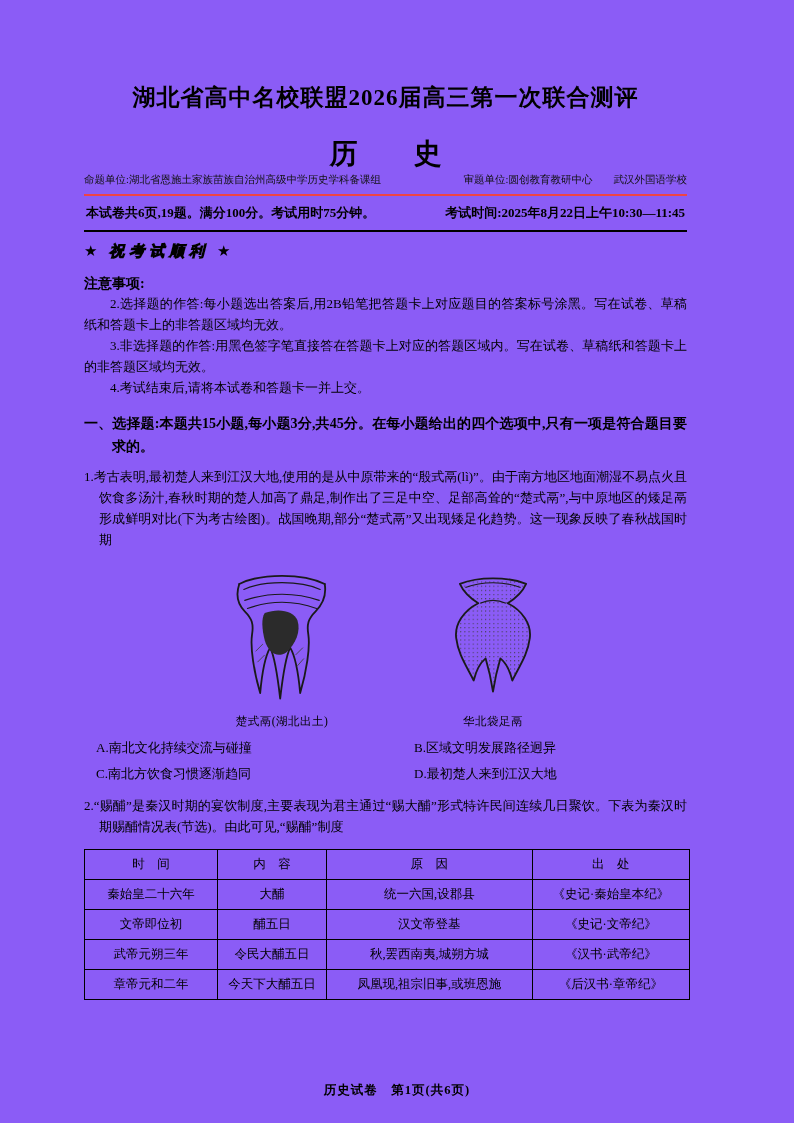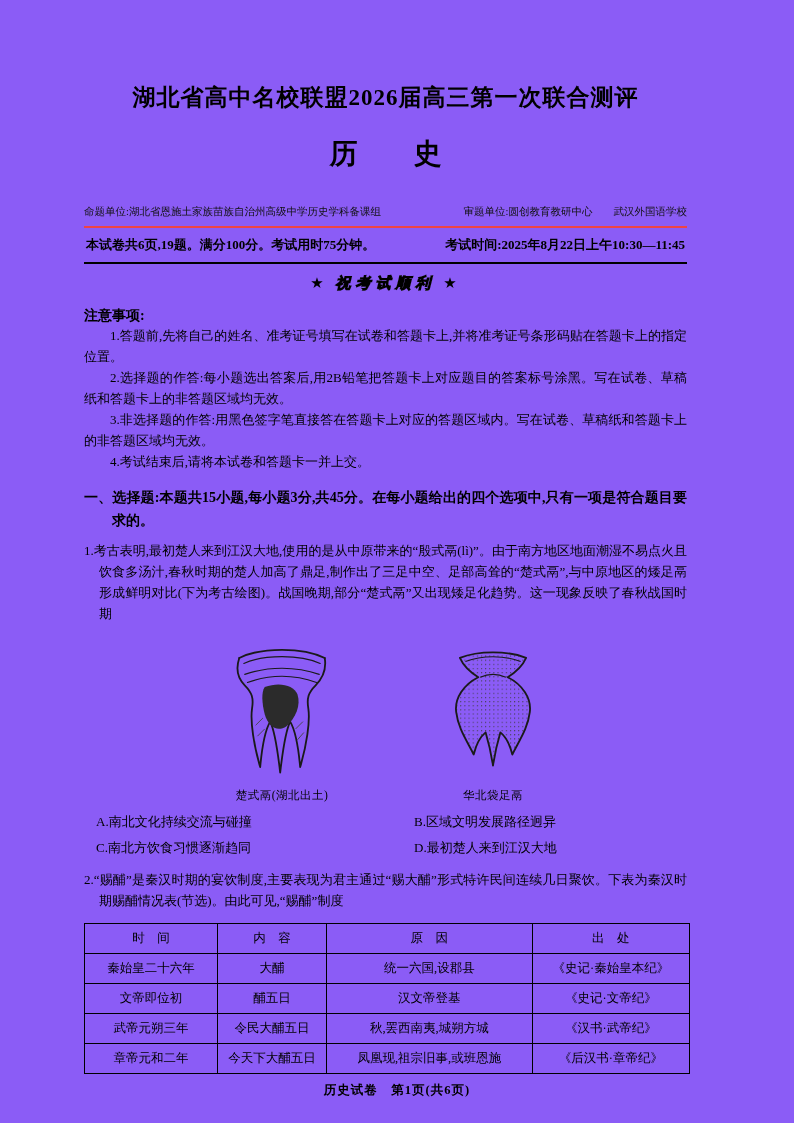--- a/index.html
+++ b/index.html
@@ -3,25 +3,25 @@
 <meta charset="utf-8">
 <style>
   * { margin:0; padding:0; box-sizing:border-box; }
   html,body { background:#e8e8e8; }
   body { width:794px; height:1123px; margin:0 auto; font-family:"Liberation Serif","DejaVu Serif",serif; color:#000; }
   .page { position:relative; width:794px; height:1123px; background:#8b5cf6; padding:82px 107px 0 84px; overflow:hidden; }
 
   .title { text-align:center; font-size:23px; font-weight:700; letter-spacing:1px; }
   .subject { text-align:center; font-size:28px; font-weight:700; margin-top:22px; }
 
-  .units { display:flex; justify-content:space-between; font-size:10.5px; margin-top:32px; padding-bottom:7px; color:#111; }
+  .units { display:flex; justify-content:space-between; font-size:10.5px; padding-bottom:7px; color:#111; }
 
   .info-bar { border-top:2px solid #ef4444; border-bottom:2px solid #000; display:flex; justify-content:space-between; align-items:center; font-weight:700; font-size:13px; padding:8px 2px; }
 
-  .wish { text-align:center; font-size:15px; margin-top:10px; letter-spacing:4px; }
+  .wish { font-size:15px; margin-top:10px; letter-spacing:4px; }
   .wish .star { color:#000; }
   .wish .hollow { font-weight:700; font-style:italic; letter-spacing:5px; }
   @supports (-webkit-text-stroke: 1px black) {
     .wish .hollow { color:#fff; -webkit-text-stroke:0.9px #000; }
   }
 
   .notice-title { font-weight:700; font-size:14px; margin-top:14px; }
   .body-p { font-size:13px; line-height:1.62; text-indent:2em; text-align:justify; }
 
   .section-head { font-weight:700; font-size:14px; line-height:1.6; margin-top:15px; padding-left:2em; text-indent:-2em; text-align:justify; }
@@ -57,21 +57,20 @@
     <span>考试时间:2025年8月22日上午10:30—11:45</span>
   </div>
 
   <div class="wish">
     <span class="star">★</span>
     <span class="hollow">祝考试顺利</span>
     <span class="star">★</span>
   </div>
 
   <div class="notice-title">注意事项:</div>
-  <p class="body-p">1.答题前,先将自己的姓名、准考证号填写在试卷和答题卡上,并将准考证号条形码贴在答题卡上的指定位置。</p>
   <p class="body-p">2.选择题的作答:每小题选出答案后,用2B铅笔把答题卡上对应题目的答案标号涂黑。写在试卷、草稿纸和答题卡上的非答题区域均无效。</p>
   <p class="body-p">3.非选择题的作答:用黑色签字笔直接答在答题卡上对应的答题区域内。写在试卷、草稿纸和答题卡上的非答题区域均无效。</p>
   <p class="body-p">4.考试结束后,请将本试卷和答题卡一并上交。</p>
 
   <div class="section-head">一、选择题:本题共15小题,每小题3分,共45分。在每小题给出的四个选项中,只有一项是符合题目要求的。</div>
 
   <p class="question">1.考古表明,最初楚人来到江汉大地,使用的是从中原带来的“殷式鬲(lì)”。由于南方地区地面潮湿不易点火且饮食多汤汁,春秋时期的楚人加高了鼎足,制作出了三足中空、足部高耸的“楚式鬲”,与中原地区的矮足鬲形成鲜明对比(下为考古绘图)。战国晚期,部分“楚式鬲”又出现矮足化趋势。这一现象反映了春秋战国时期</p>
 
   <div class="figures">
     <figure>

